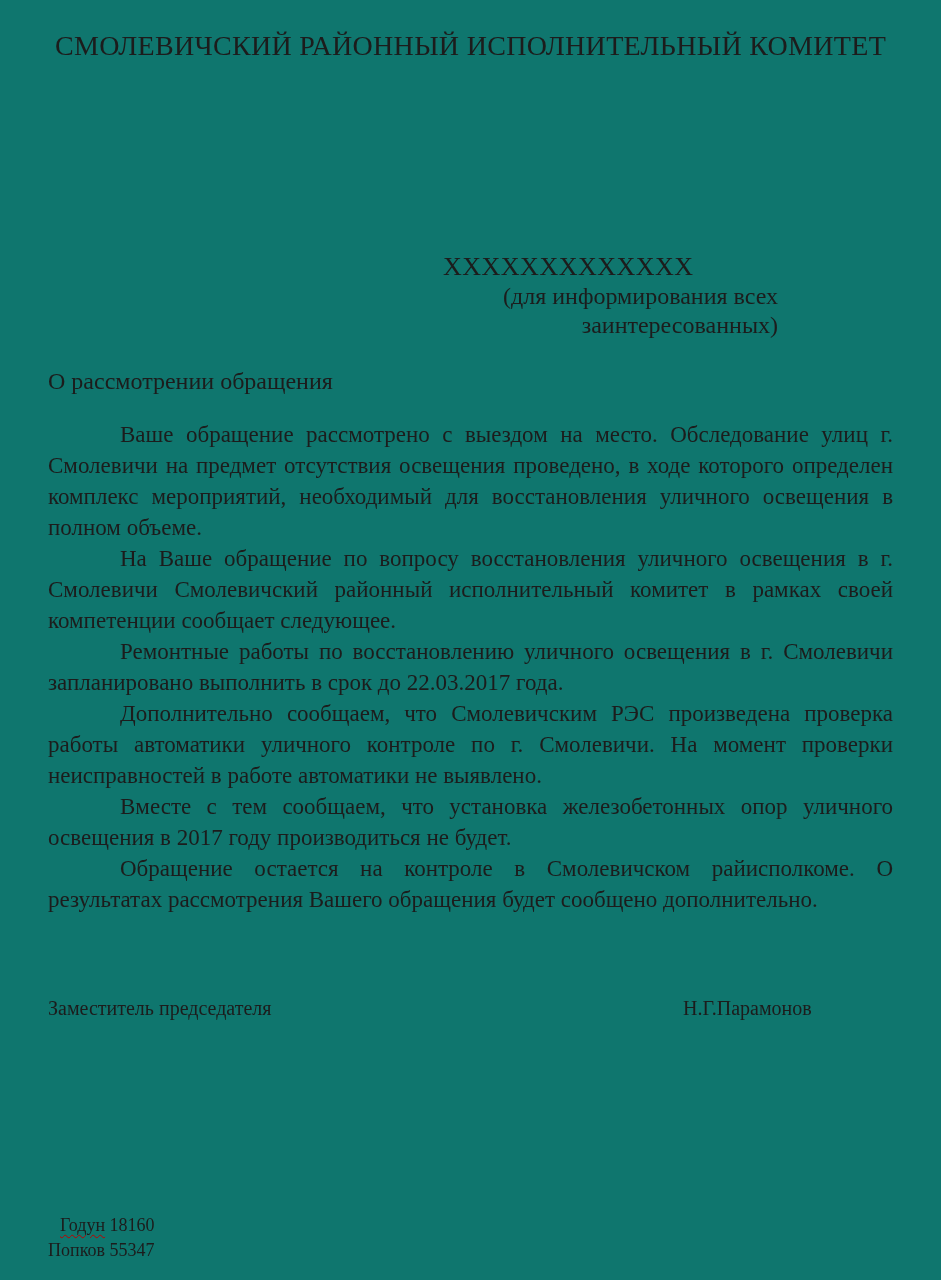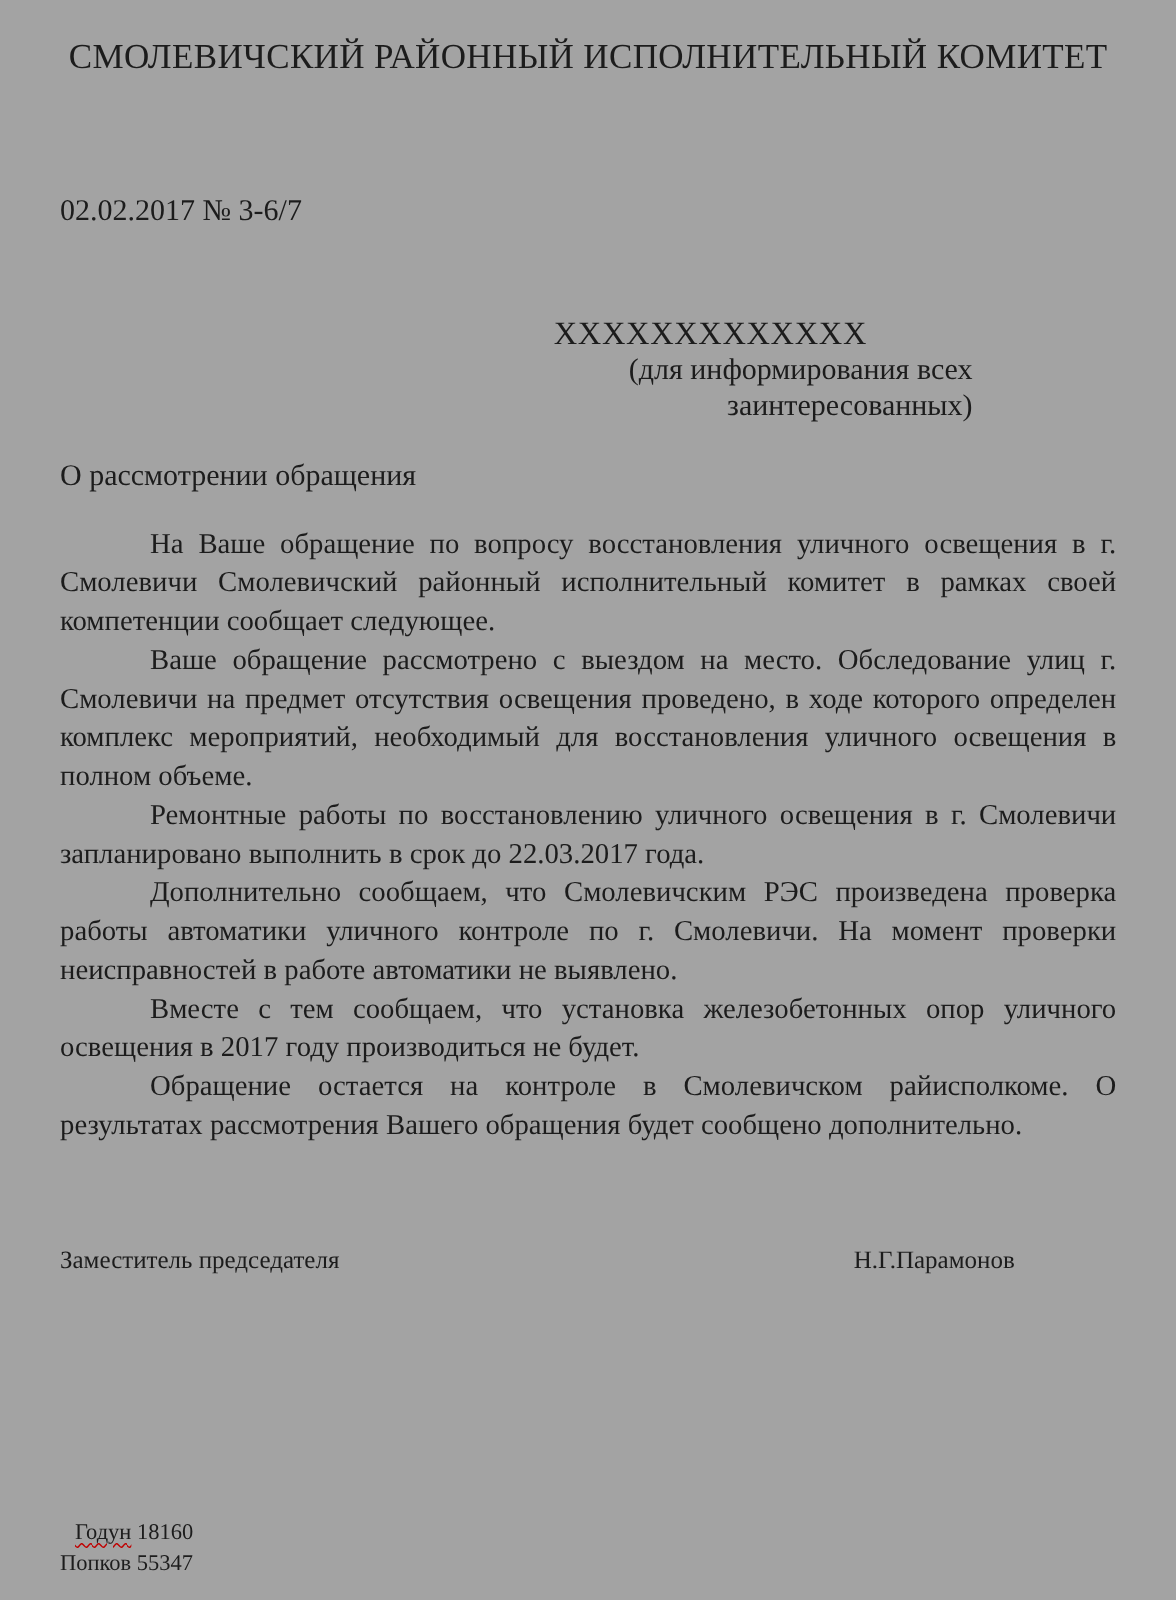--- a/index.html
+++ b/index.html
@@ -4,21 +4,21 @@
 <style>
   html, body {
     margin: 0;
     padding: 0;
     background: #ffffff;
   }
   .page {
     position: relative;
     width: 941px;
     height: 1280px;
-    background: #a3a3a3;
+    background: #0f766e;
     color: #1c1c1c;
     font-family: "Liberation Serif", "DejaVu Serif", serif;
     overflow: hidden;
   }
   .letter-header {
     position: absolute;
     top: 30px;
     left: 0;
     width: 941px;
     text-align: center;
@@ -97,32 +97,31 @@
     margin-left: 12px;
   }
 </style>
 </head>
 <body>
 
 <div class="page">
 
   <div class="letter-header">СМОЛЕВИЧСКИЙ РАЙОННЫЙ ИСПОЛНИТЕЛЬНЫЙ КОМИТЕТ</div>
 
-  <div class="ref-line">02.02.2017 № 3-6/7</div>
 
   <div class="addressee">
     <div class="masked">ХХХХХХХХХХХХХ</div>
     <div class="note">(для информирования всех заинтересованных)</div>
   </div>
 
   <div class="subject-line">О рассмотрении обращения</div>
 
   <div class="letter-body">
+    <p>Ваше обращение рассмотрено с выездом на место. Обследование улиц г. Смолевичи на предмет отсутствия освещения проведено, в ходе которого определен комплекс мероприятий, необходимый для восстановления уличного освещения в полном объеме.</p>
     <p>На Ваше обращение по вопросу восстановления уличного освещения в г. Смолевичи Смолевичский районный исполнительный комитет в рамках своей компетенции сообщает следующее.</p>
-    <p>Ваше обращение рассмотрено с выездом на место. Обследование улиц г. Смолевичи на предмет отсутствия освещения проведено, в ходе которого определен комплекс мероприятий, необходимый для восстановления уличного освещения в полном объеме.</p>
     <p>Ремонтные работы по восстановлению уличного освещения в г. Смолевичи запланировано выполнить в срок до 22.03.2017 года.</p>
     <p>Дополнительно сообщаем, что Смолевичским РЭС произведена проверка работы автоматики уличного контроле по г. Смолевичи. На момент проверки неисправностей в работе автоматики не выявлено.</p>
     <p>Вместе с тем сообщаем, что установка железобетонных опор уличного освещения в 2017 году производиться не будет.</p>
     <p>Обращение остается на контроле в Смолевичском райисполкоме. О результатах рассмотрения Вашего обращения будет сообщено дополнительно.</p>
   </div>
 
   <div class="signature-block">
     <span>Заместитель председателя</span>
     <span class="sig-name">Н.Г.Парамонов</span>
   </div>

